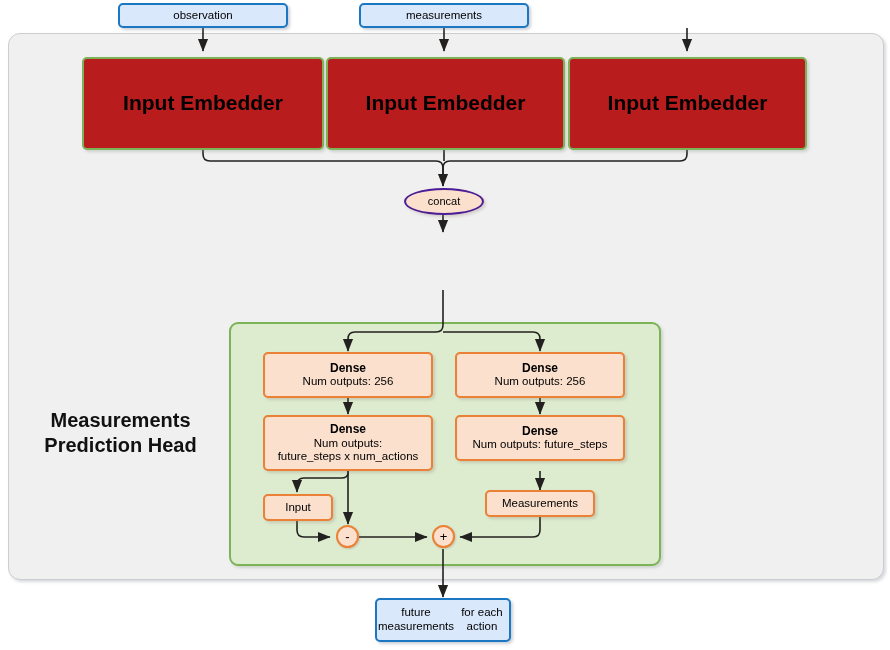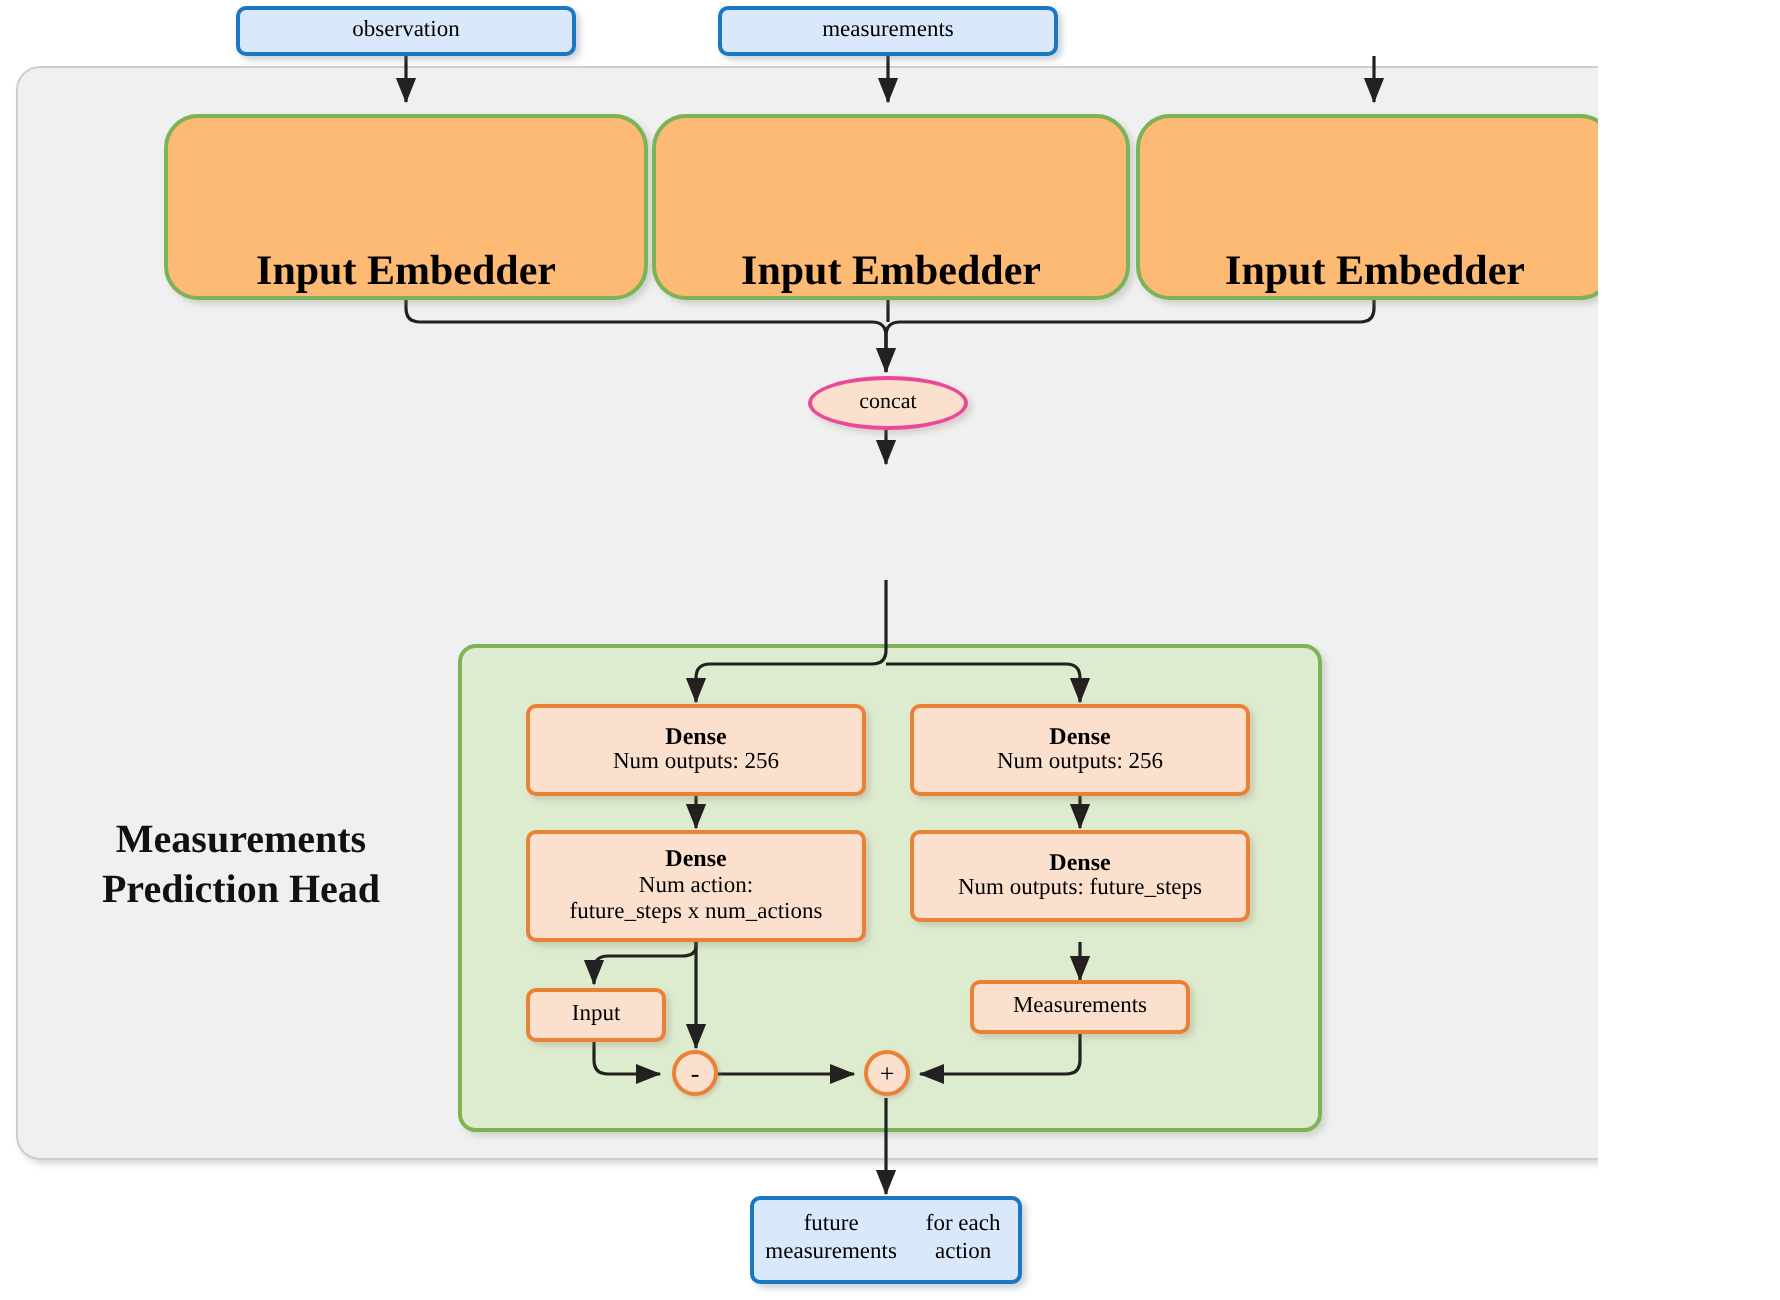--- a/index.html
+++ b/index.html
@@ -5,25 +5,24 @@
   html, body {
     margin: 0;
     padding: 0;
     background: #ffffff;
   }
   body {
     font-family: "Liberation Sans", sans-serif;
   }
   #canvas {
     position: relative;
-    width: 799px;
+    width: 890px;
     height: 650px;
     background: #ffffff;
     overflow: hidden;
-    font-family: Liberation Serif, serif;
   }
   svg.edges {
     position: absolute;
     left: 0; top: 0;
     width: 890px;
     height: 650px;
     pointer-events: none;
   }
 
   .node {
@@ -52,26 +51,25 @@
     background: #dae8fc;
     border: 2px solid #1c77c3;
     border-radius: 5px;
     color: #000000;
     font-size: 11.5px;
     box-shadow: 2px 2px 3px rgba(110,120,140,0.35);
   }
 
   
   .green-box {
-    background: #fdba74;
+    background: #b91c1c;
     border: 2px solid #7cb356;
-    border-radius: 17px;
+    border-radius: 5px;
     color: #000000;
     box-shadow: 2px 2px 3px rgba(120,140,120,0.30);
-    align-items: flex-end;
   }
   .embedder {
     font-size: 21px;
     font-weight: bold;
   }
   .middleware {
     font-size: 22px;
     font-weight: bold;
   }
 
@@ -107,21 +105,21 @@
     box-shadow: 2px 2px 3px rgba(150,130,115,0.30);
   }
   .orange-box .ttl {
     font-weight: bold;
     font-size: 12px;
   }
 
   
   .ellipse {
     background: #fbe0ce;
-    border: 2px solid #ec4899;
+    border: 2px solid #4c1d95;
     border-radius: 50%;
     font-size: 11px;
     color: #000;
     box-shadow: 2px 2px 3px rgba(150,130,115,0.30);
   }
 
   
   .op-circle {
     background: #fbe0ce;
     border: 2px solid #ea8136;
@@ -214,21 +212,21 @@
     <span>Num outputs: 256</span>
   </div>
 
   <div class="node orange-box" style="left:455px; top:352px; width:170px; height:46px;">
     <span class="ttl">Dense</span>
     <span>Num outputs: 256</span>
   </div>
 
   <div class="node orange-box" style="left:263px; top:415px; width:170px; height:56px;">
     <span class="ttl">Dense</span>
-    <span>Num action:</span>
+    <span>Num outputs:</span>
     <span>future_steps x num_actions</span>
   </div>
 
   <div class="node orange-box" style="left:455px; top:415px; width:170px; height:46px;">
     <span class="ttl">Dense</span>
     <span>Num outputs: future_steps</span>
   </div>
 
   <div class="node orange-box" style="left:263px; top:494px; width:70px; height:27px;">
     <span>Input</span>

